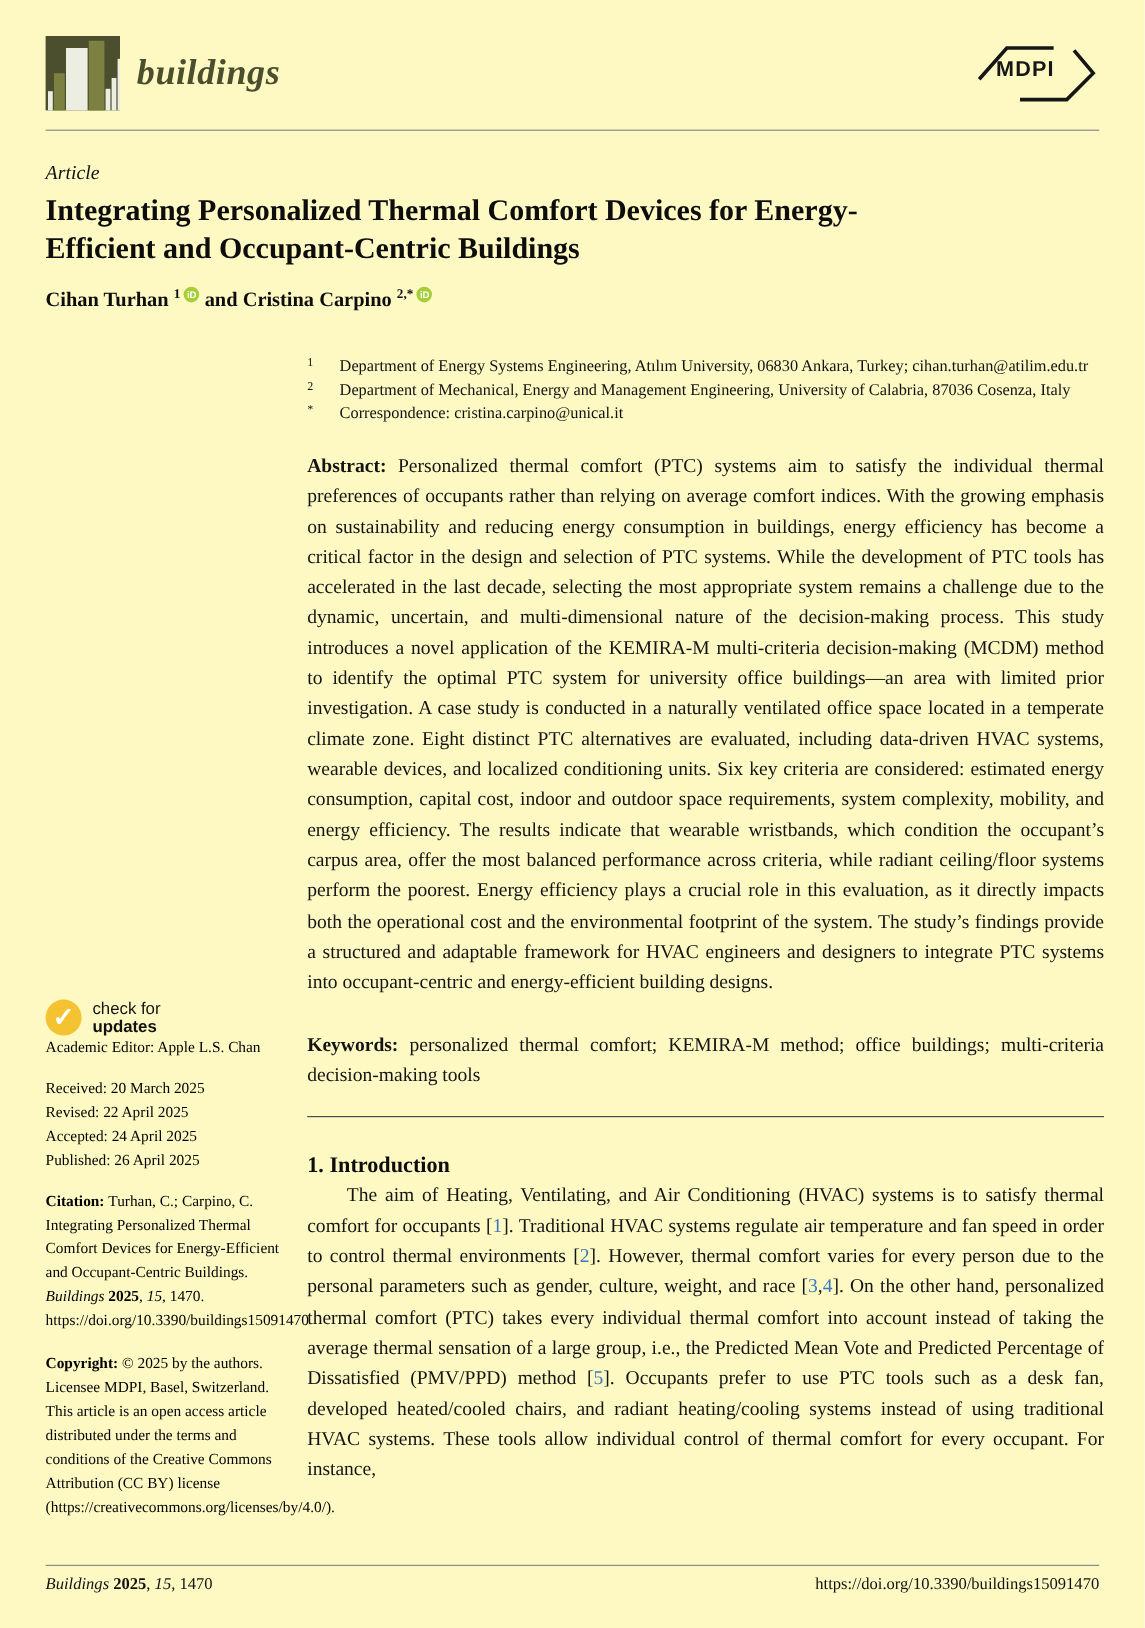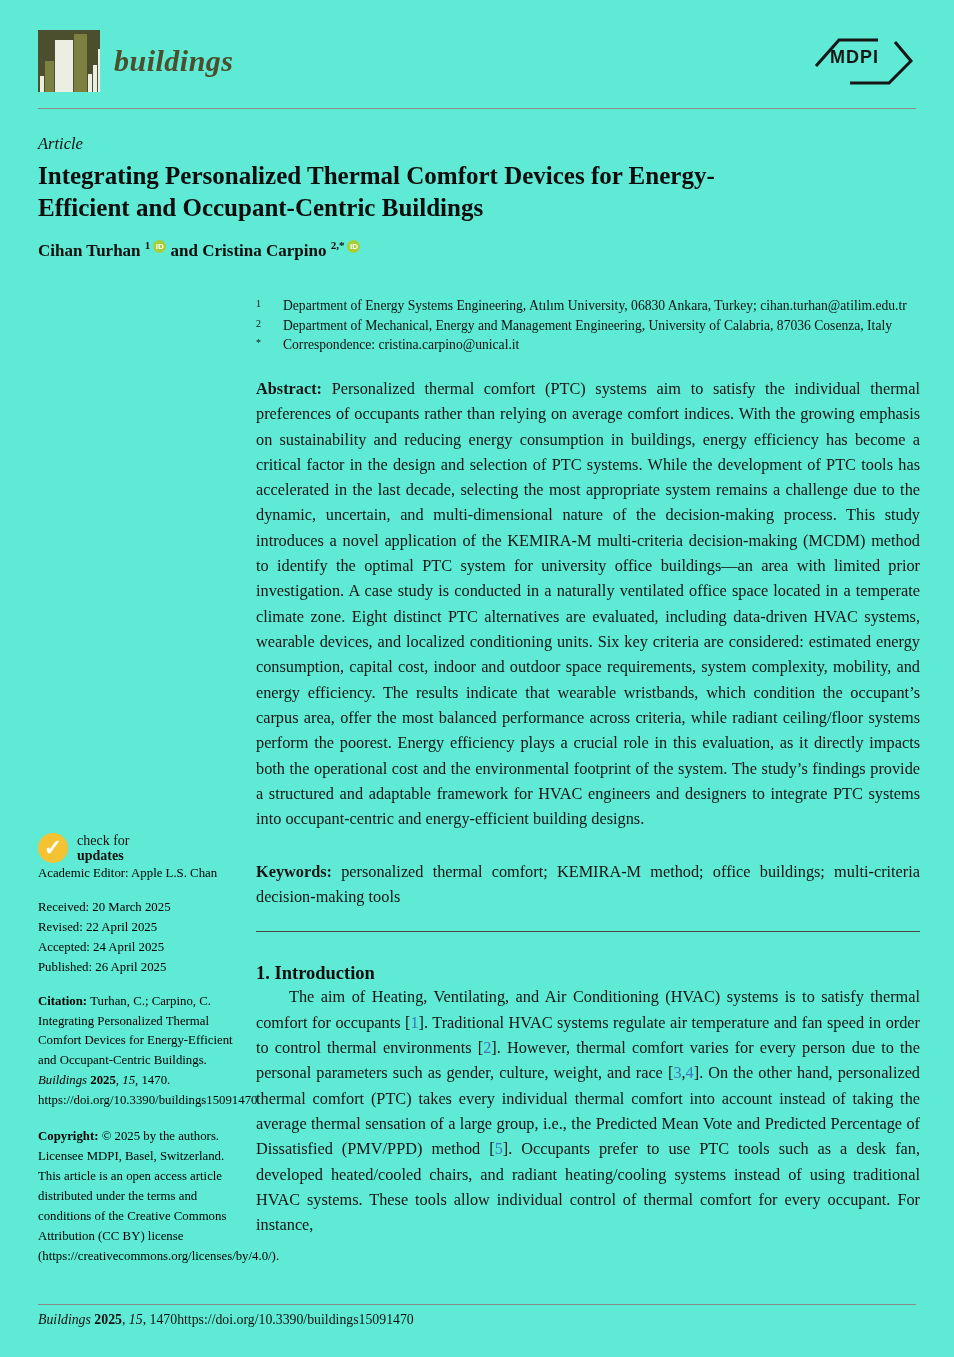--- a/index.html
+++ b/index.html
@@ -1,18 +1,18 @@
 <!DOCTYPE html>
 <html><head>
 <meta charset="utf-8">
 <style>
   * { margin:0; padding:0; box-sizing:border-box; }
   html,body { background:#ffffff; }
   body { font-family:"Liberation Serif","DejaVu Serif",serif; color:#1a1a1a; }
-  .page { position:relative; width:954px; height:1357px; background:#5eead4; overflow:hidden; }
+  .page { position:relative; width:954px; height:1357px; background:#fef9c3; overflow:hidden; }
 
   
   .masthead { display:flex; justify-content:space-between; align-items:flex-start;
               padding:30px 38px 0 38px; }
   .journal-logo { display:flex; align-items:center; gap:14px; }
   .logo-icon { position:relative; width:62px; height:62px; background:#4B4F2D; flex:none; }
   .logo-icon .bar { position:absolute; bottom:0; }
   .bar.cream { background:#EDEEE2; }
   .bar.olive { background:#7C8040; }
   .b1 { left:2px;  width:4px;  height:16px; }
@@ -56,32 +56,32 @@
   .b { font-weight:700; }
   .i { font-style:italic; }
   .link { color:#3B78BE; cursor:pointer; }
 
   
   .sidebar { position:absolute; left:38px; top:833px; width:198px; font-size:12.8px; color:#000; }
   .check-badge { display:flex; align-items:center; gap:9px; cursor:pointer; }
   .check-circle { width:30px; height:30px; border-radius:50%; background:#F5C332; color:#fff;
                   font-size:22px; font-weight:700; text-align:center; line-height:29px; flex:none;
                   font-family:"Liberation Sans",sans-serif; }
-  .check-text { font-family:Liberation Serif, serif; font-size:14px; line-height:1.1; color:#111; }
+  .check-text { font-family:Liberation Sans, sans-serif; font-size:14px; line-height:1.1; color:#111; }
   .check-text .u { font-weight:700; }
   .side-block { line-height:1.56; }
   .ed-line { }
   .dates { margin-top:14px; }
   .citation { margin-top:14px; }
   .copyright { margin-top:16px; }
 
   
   .footer { position:absolute; left:38px; right:38px; top:1304px; }
   .footer hr { border:none; border-top:1px solid #8a8a8a; }
-  .footer-row { display:flex; margin-top:7px; font-size:13.8px; color:#111; }
+  .footer-row { display:flex; justify-content:space-between; margin-top:7px; font-size:13.8px; color:#111; }
 </style>
 </head>
 <body>
 
 <div class="page">
 
   <div class="masthead">
     <div class="journal-logo">
       <div class="logo-icon">
         <div class="bar cream b1"></div>

